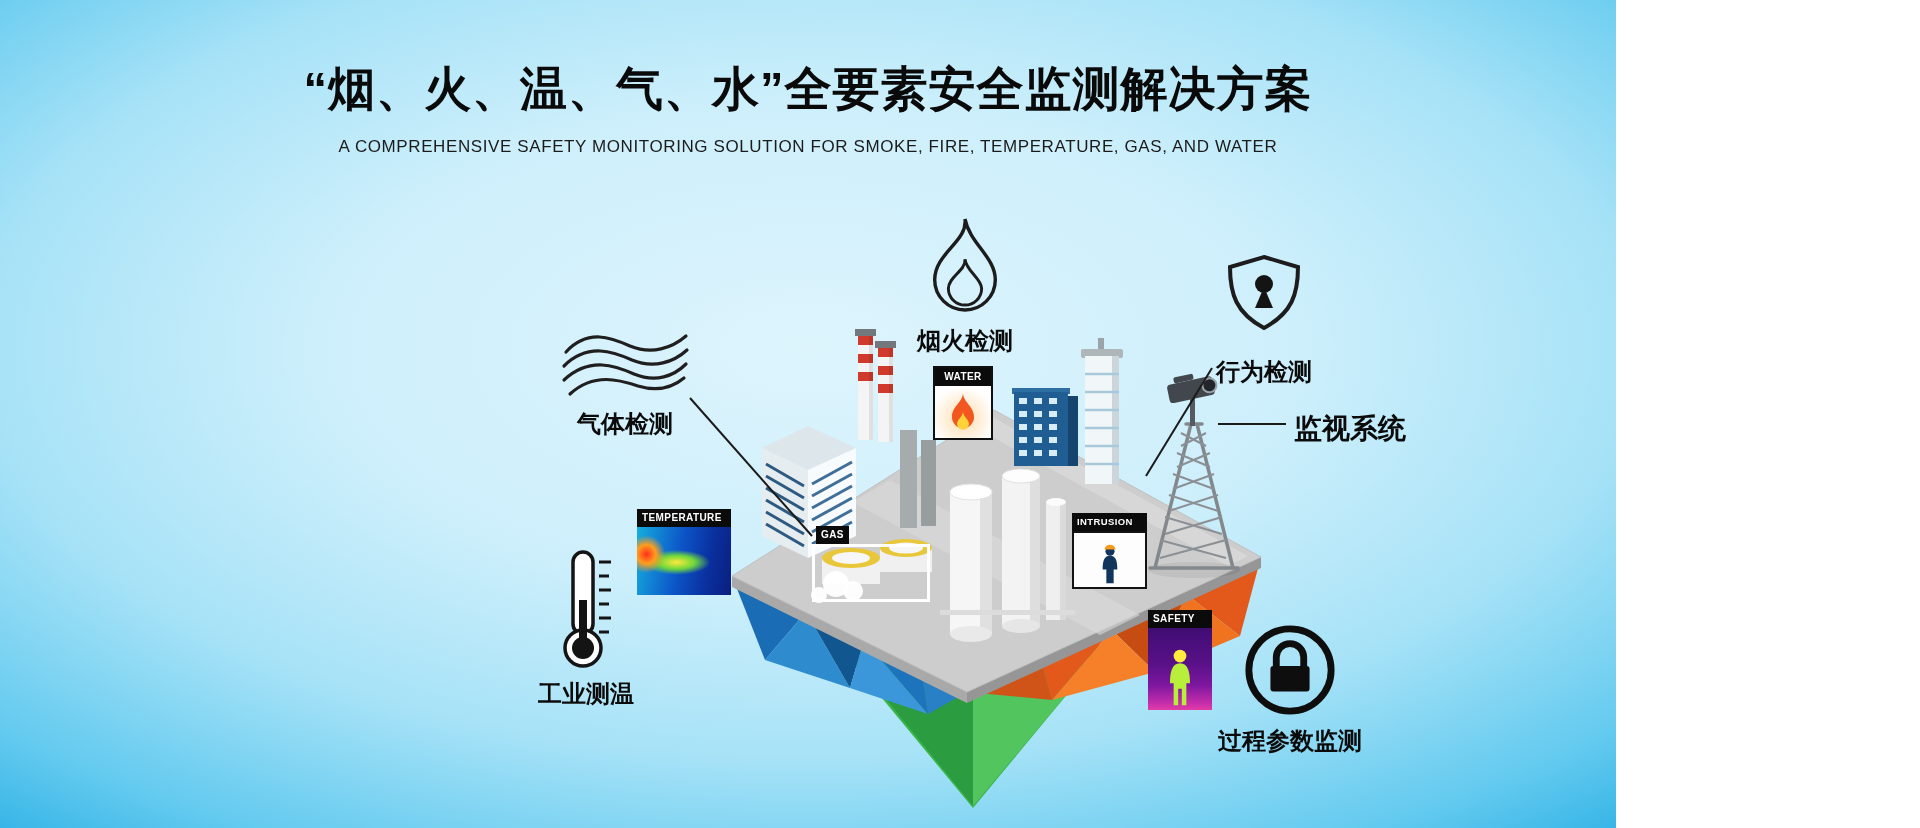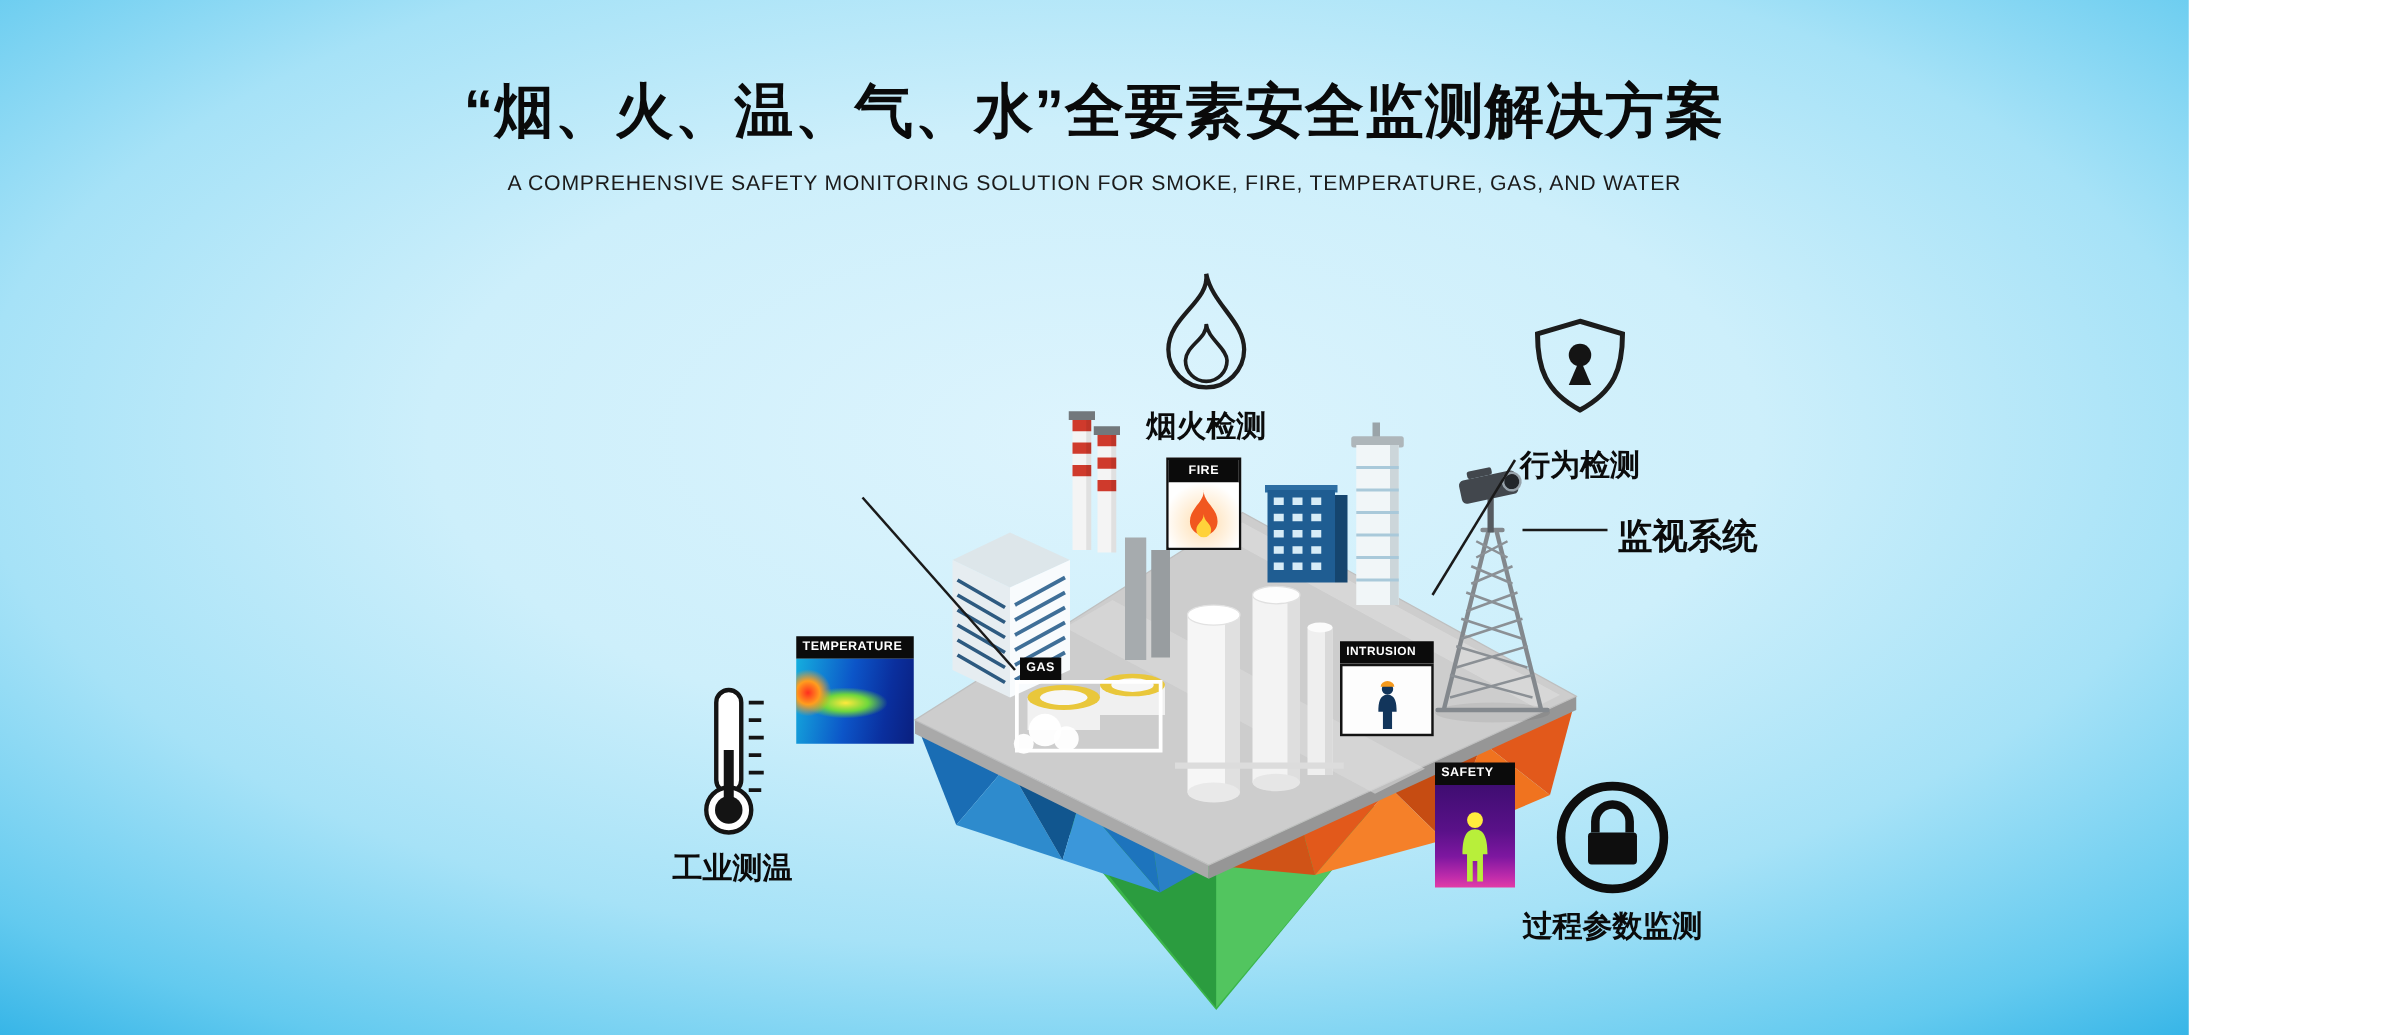--- a/index.html
+++ b/index.html
@@ -1,21 +1,21 @@
 <!DOCTYPE html>
 <html><head>
 <meta charset="utf-8">
 <style>
   html,body{margin:0;padding:0;}
   body{
     width:1920px;height:828px;overflow:hidden;
     font-family:"Liberation Sans","DejaVu Sans",sans-serif;
   }
   .banner{
-    position:relative;width:1751px;height:828px;overflow:hidden;
+    position:relative;width:1616px;height:828px;overflow:hidden;
     background:
       radial-gradient(ellipse 80% 78% at 50% 42%, #ddf4fd 0%, #cdeffb 38%, #a6e2f7 64%, #63caef 86%, #2cb0e5 100%);
   }
   
   .header{position:absolute;top:58px;left:0;width:100%;text-align:center;z-index:6;}
   .title{margin:0;font-size:47px;font-weight:700;color:#0a0a0a;letter-spacing:1px;}
   .subtitle{margin:16px 0 0 0;font-size:17px;font-weight:500;color:#1b1b1b;letter-spacing:.6px;}
 
   
   .scene-svg{position:absolute;left:0;top:0;z-index:1;}
@@ -215,21 +215,21 @@
       <line x1="1218" y1="424" x2="1286" y2="424"></line>
     </g>
   </svg>
 
   <div class="chip" id="chip-temperature">
     <div class="chip-label">TEMPERATURE</div>
     <div class="temp-img"></div>
   </div>
 
   <div class="chip" id="chip-fire">
-    <div class="chip-label">FIRE</div>
+    <div class="chip-label">WATER</div>
     <div class="fire-img">
       <svg width="34" height="46" viewBox="0 0 40 54">
         <path d="M20,3 C21,15 7,20 7,33 a13,13 0 0 0 26,0 C33,20 19,15 20,3 Z" fill="#f1571f"></path>
         <path d="M20,26 C20,33 13,35 13,41 a7,7 0 0 0 14,0 C27,35 20,33 20,26 Z" fill="#ffd23a"></path>
       </svg>
     </div>
   </div>
 
   <div class="chip" id="chip-gas">
     <div class="chip-label">GAS</div>
@@ -254,20 +254,31 @@
   <div class="chip" id="chip-safety">
     <div class="chip-label">SAFETY</div>
     <div class="safety-img">
       <svg width="40" height="66" viewBox="0 0 44 70">
         <circle cx="22" cy="12" r="7" fill="#ffec3d"></circle>
         <path d="M22,20 C13,20 11,30 11,42 L15,42 L15,66 L20,66 L20,48 L24,48 L24,66 L29,66 L29,42 L33,42 C33,30 31,20 22,20 Z" fill="#b8ef3a"></path>
       </svg>
     </div>
   </div>
 
+  <div class="annotation" id="ann-gas">
+    <svg width="130" height="78" viewBox="0 0 130 78">
+      <g fill="none" stroke="#1f1f1f" stroke-width="3.2" stroke-linecap="round">
+        <path d="M6,30 C28,6 52,16 70,24 C92,33 112,26 126,14"></path>
+        <path d="M4,44 C28,20 54,30 72,38 C94,47 114,40 127,28"></path>
+        <path d="M4,58 C30,34 56,44 74,52 C96,61 114,54 126,42"></path>
+        <path d="M10,72 C34,50 60,58 78,64 C98,70 112,66 124,56"></path>
+      </g>
+    </svg>
+    <span class="ann-label">气体检测</span>
+  </div>
 
   <div class="annotation" id="ann-flame">
     <svg width="88" height="104" viewBox="0 0 90 104">
       <path d="M45,5 C48,28 14,40 14,67 a31,31 0 0 0 62,0 C76,44 50,30 45,5 Z" fill="none" stroke="#1c1c1c" stroke-width="3.5"></path>
       <path d="M45,46 C46,58 28,64 28,76 a17,17 0 0 0 34,0 C62,66 46,58 45,46 Z" fill="none" stroke="#1c1c1c" stroke-width="3"></path>
     </svg>
     <span class="ann-label">烟火检测</span>
   </div>
 
   <div class="annotation" id="ann-shield">

